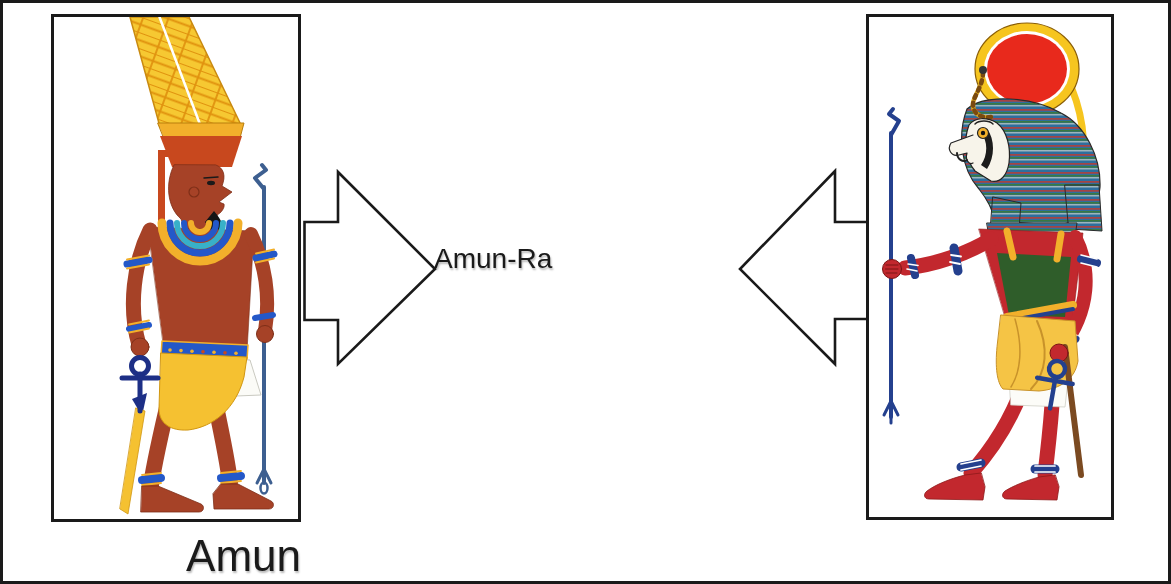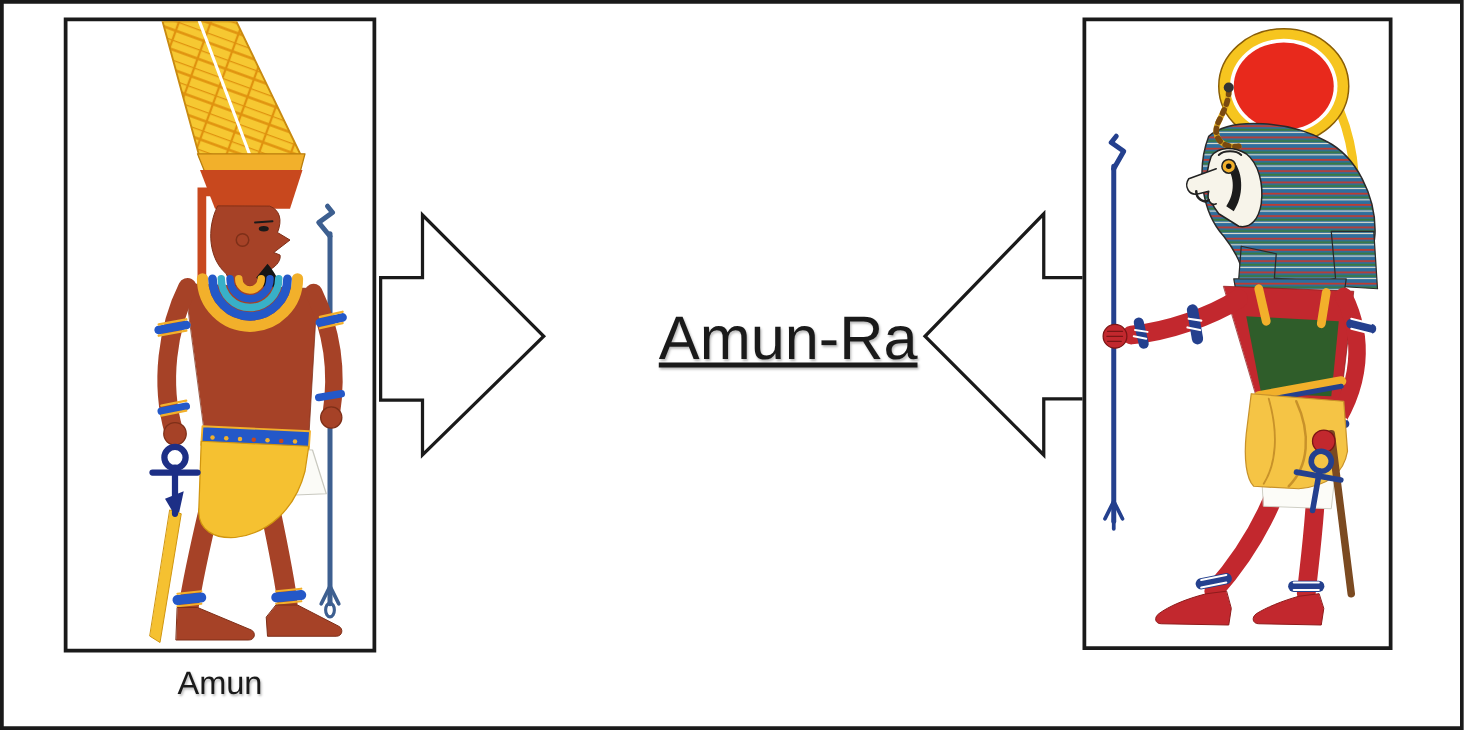--- a/index.html
+++ b/index.html
@@ -18,38 +18,37 @@
     background:#ffffff;
     border:3px solid var(--ink,#1a1a1a);
     z-index:2;
   }
   .godbox svg{position:absolute;left:0;top:0;}
   .box-amun{left:48px;top:11px;width:244px;height:502px;}
   .box-ra{left:863px;top:11px;width:242px;height:500px;}
   .caption{
     position:absolute;
     z-index:3;
-    text-align:center;
-    font-size:26px;
+    text-align:right;
+    font-size:44px;
     color:var(--ink,#1a1a1a);
     text-shadow:1px 1.5px 2px rgba(0,0,0,0.28);
     white-space:nowrap;
   }
   .caption-amun{left:48px;top:528px;width:250px;}
   .caption-ra{left:862px;top:528px;width:250px;}
   .center-label{
     position:absolute;
     z-index:3;
     left:431px;top:240px;width:300px;
-    text-align:right;
-    font-size:49px;
+    text-align:left;
+    font-size:28px;
     color:var(--ink,#1a1a1a);
     text-shadow:1px 1.5px 2px rgba(0,0,0,0.28);
     white-space:nowrap;
-    text-decoration:underline;
   }
 </style>
 </head>
 <body>
 
 <div class="canvas">
 
   <svg class="arrows" width="1171" height="584" viewBox="0 0 1171 584">
     <polygon points="301.5,219 335,219 335,169 432,266 335,361 335,317 301.5,317" fill="#ffffff" stroke="#1a1a1a" stroke-width="2.6"></polygon>
     <polygon points="866.5,219 832,219 832,168 737,266 832,361 832,316 866.5,316" fill="#ffffff" stroke="#1a1a1a" stroke-width="2.6"></polygon>

